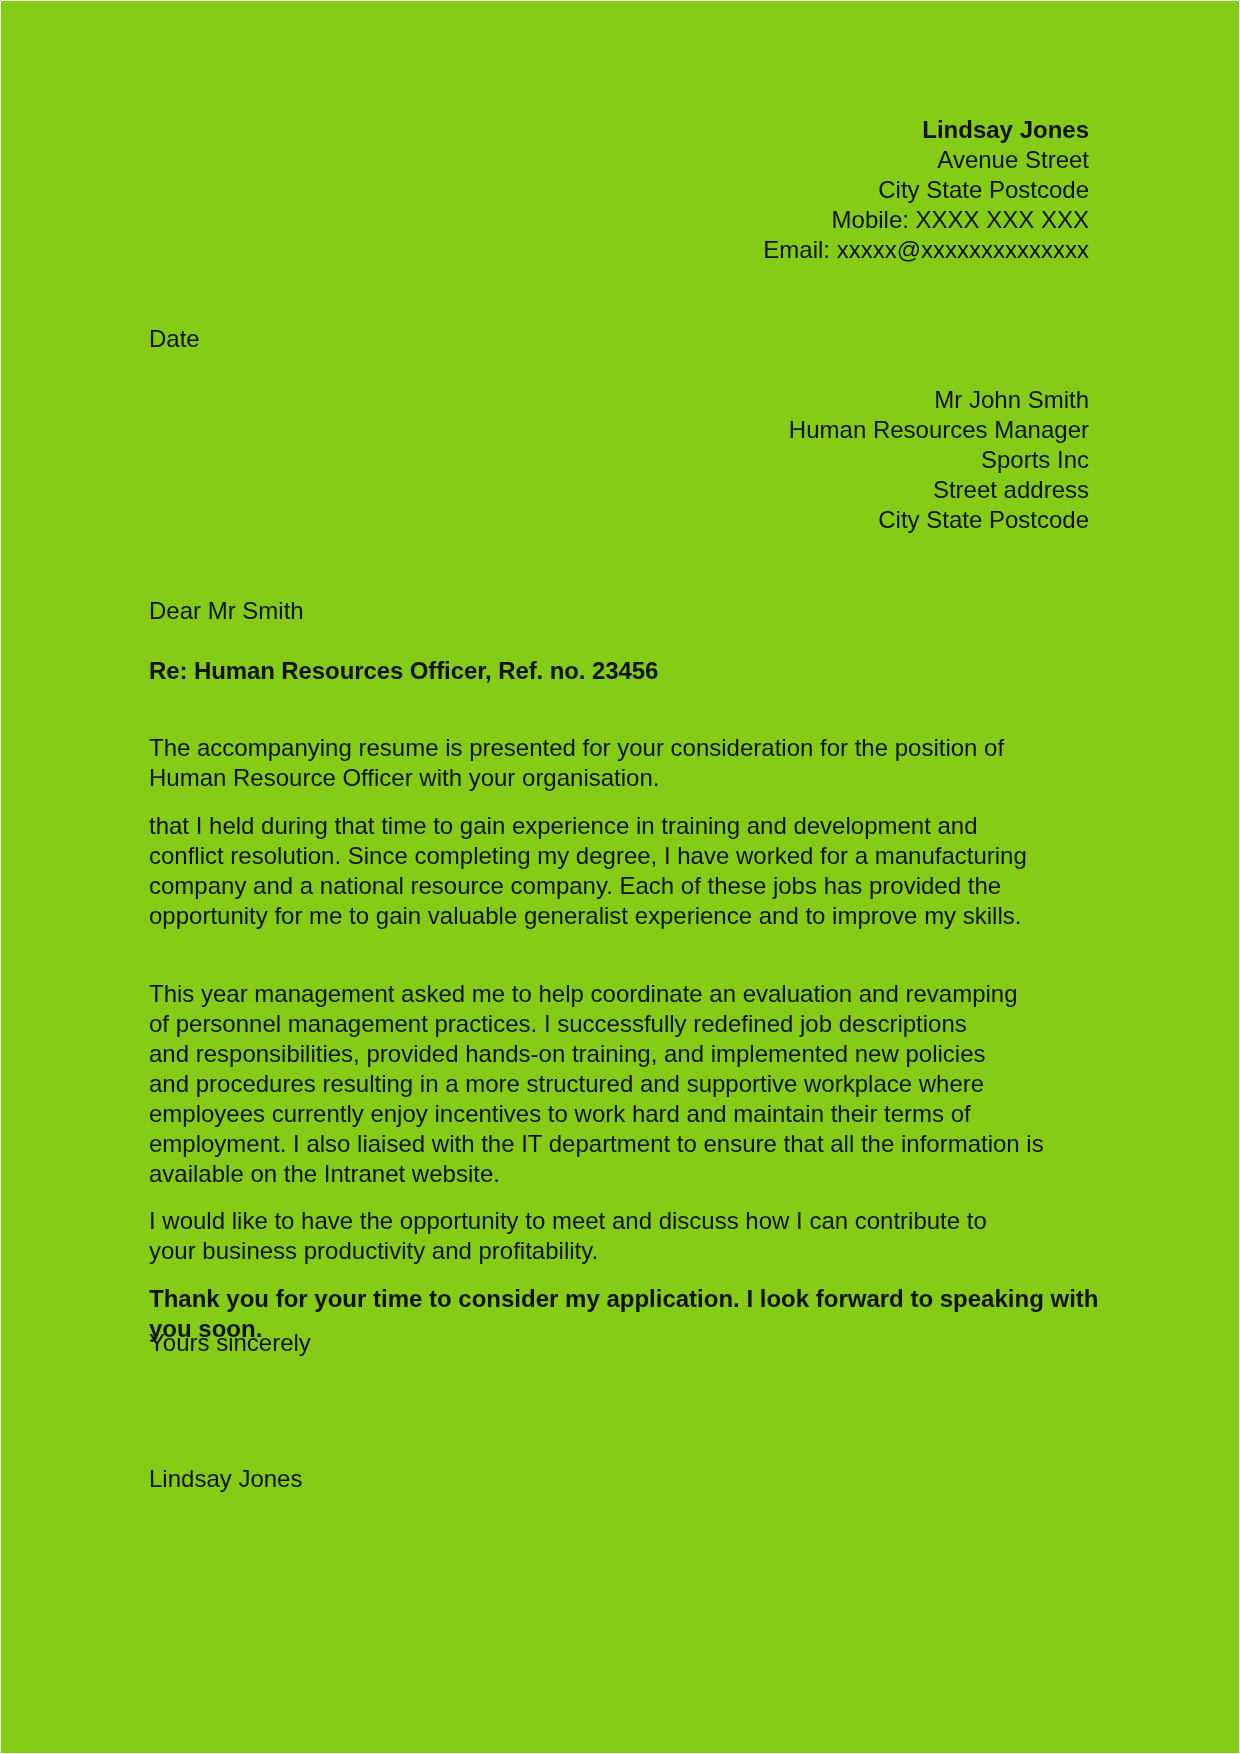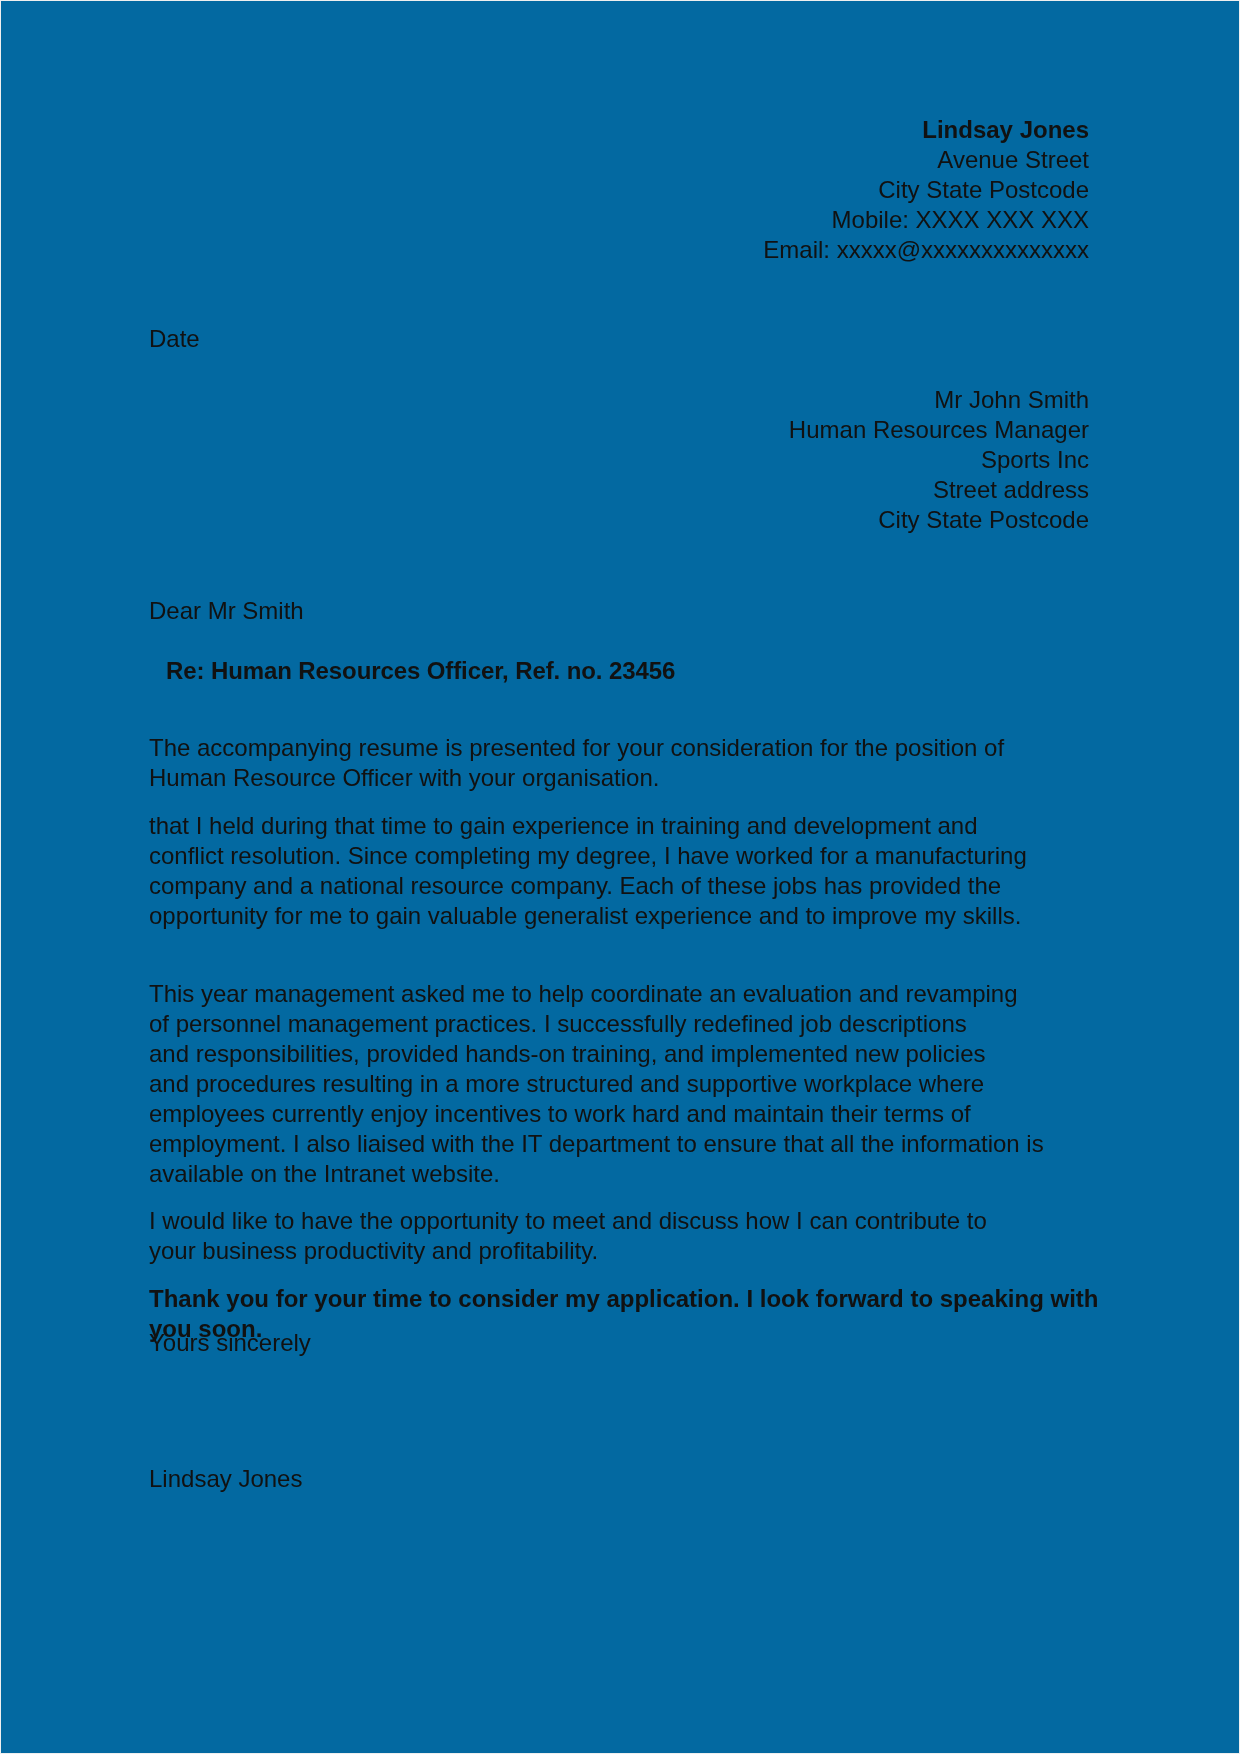--- a/index.html
+++ b/index.html
@@ -8,21 +8,21 @@
       background: #fbfbfb;
       position: relative;
       overflow: hidden;
       font-family: "Liberation Sans", sans-serif;
       color: #111111;
     }
     .page {
       position: absolute; left: 0; top: 0;
       width: 1238px; height: 1752px;
       border: 1px solid #efefef;
-      background: #0369a1;
+      background: #84cc16;
     }
     .block {
       position: absolute;
       left: 148px;
       width: 940px;
       font-size: 24px;
       line-height: 30px;
       white-space: nowrap;
     }
     .block .ln { display: block; height: 30px; }
@@ -52,21 +52,21 @@
     <span class="ln">Human Resources Manager</span>
     <span class="ln">Sports Inc</span>
     <span class="ln">Street address</span>
     <span class="ln">City State Postcode</span>
   </div>
 
   <div class="block" style="top:595px;">
     <span class="ln">Dear Mr Smith</span>
   </div>
 
-  <div class="block bold tight" style="top:655px;margin-left:17px;">
+  <div class="block bold tight" style="top:655px;">
     <span class="ln">Re: Human Resources Officer, Ref. no. 23456</span>
   </div>
 
   <div class="block" style="top:732px;">
     <span class="ln">The accompanying resume is presented for your consideration for the position of</span>
     <span class="ln">Human Resource Officer with your organisation.</span>
   </div>
 
   <div class="block" style="top:810px;">
     <span class="ln">that I held during that time to gain experience in training and development and</span>

